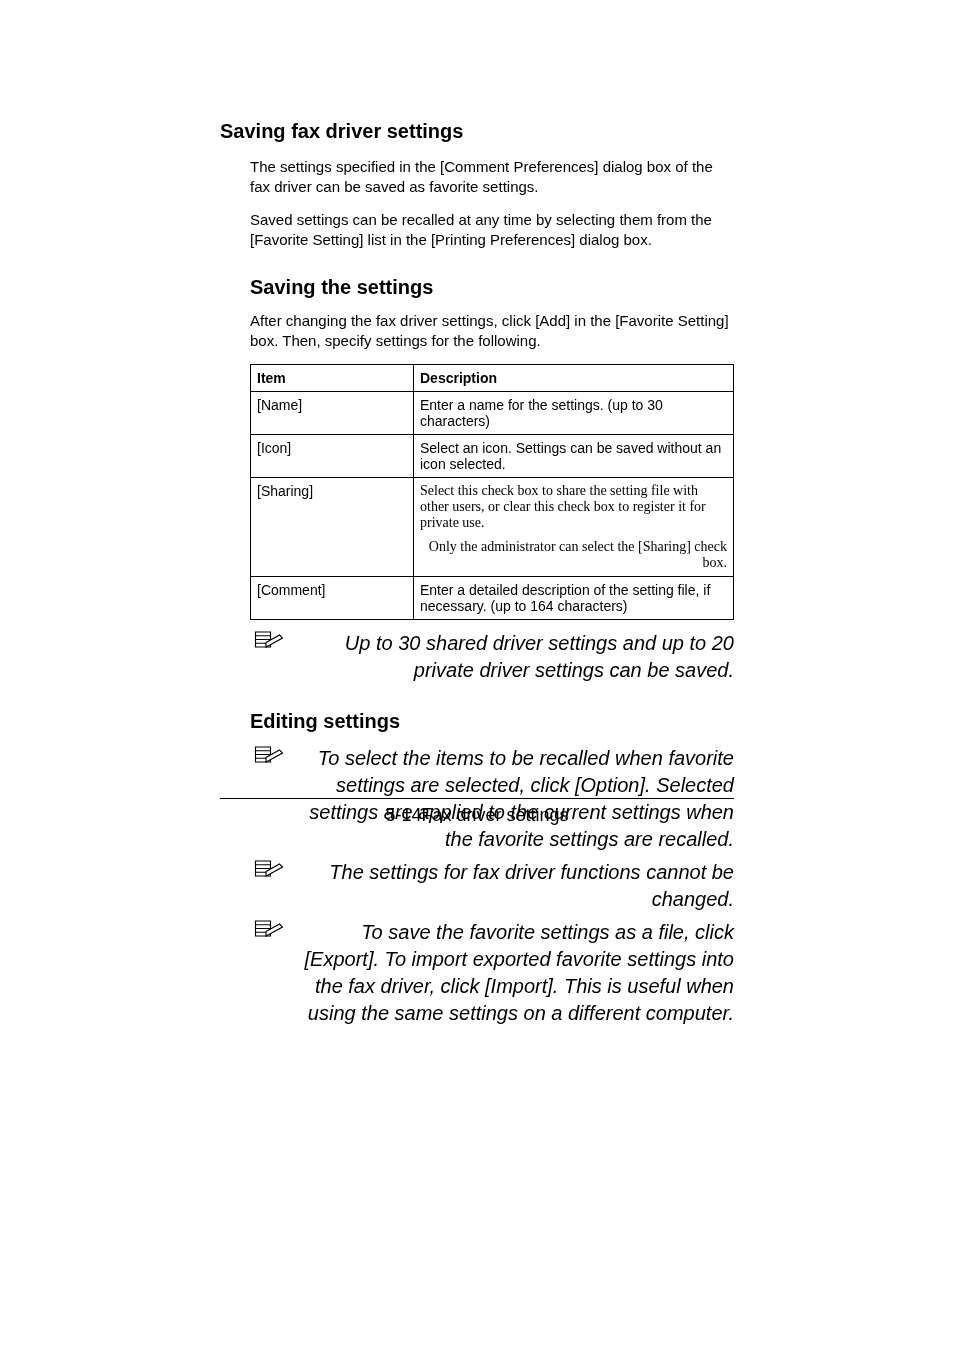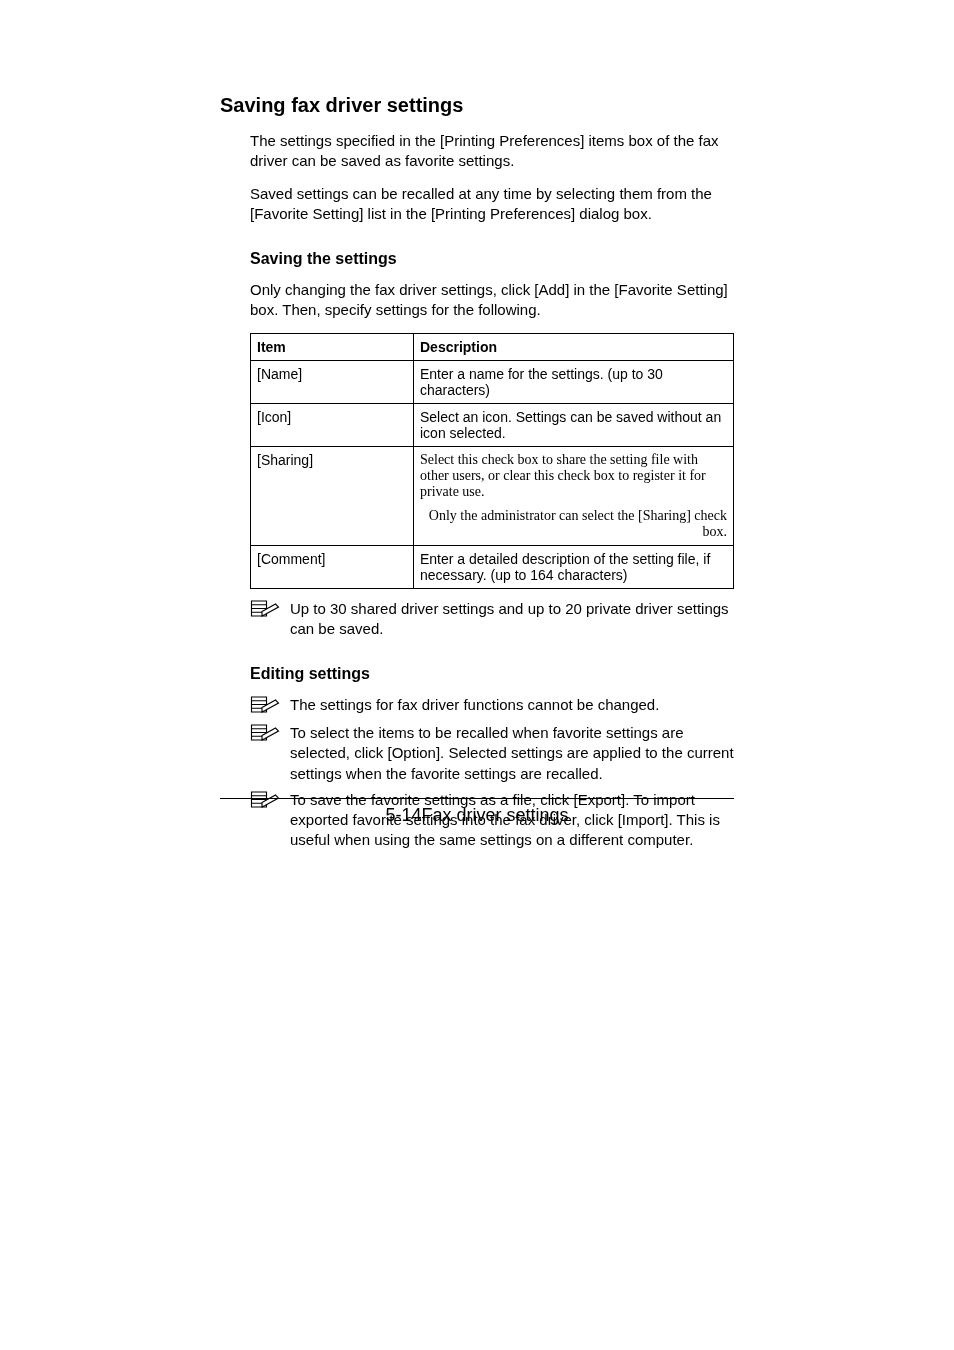--- a/index.html
+++ b/index.html
@@ -6,35 +6,35 @@
     margin: 0;
     padding: 0;
     background: #fff;
     color: #000;
     font-family: Arial, Helvetica, sans-serif;
   }
   .page {
     width: 954px;
     height: 1076px;
     box-sizing: border-box;
-    padding: 94px 220px 0 220px;
+    padding: 120px 220px 0 220px;
     position: relative;
   }
   h1 {
     font-size: 20px;
     font-weight: bold;
     margin: 0 0 14px 0;
   }
   .body-text {
     font-size: 15px;
     line-height: 1.35;
     margin: 0 0 12px 30px;
   }
   h2 {
-    font-size: 16px;
+    font-size: 20px;
     font-weight: bold;
     margin: 26px 0 12px 30px;
   }
   table {
     border-collapse: collapse;
     width: calc(100% - 30px);
     margin: 0 16px 10px 30px;
     font-size: 14px;
   }
   th, td {
@@ -51,22 +51,24 @@
     font-family: Liberation Serif, serif;
   }
   .split-cell p:last-child {
     margin-bottom: 0;
     text-align: right;
   }
   .note {
     display: flex;
     align-items: flex-start;
     margin: 6px 0 6px 30px;
-    font-size: 15px;
+    font-style: italic;
+    font-size: 20px;
     line-height: 1.35;
+    text-align: right;
   }
   .note-icon {
     flex: 0 0 34px;
     width: 34px;
     height: 22px;
     margin-right: 6px;
   }
   .note-icon svg {
     width: 30px;
     height: 22px;
@@ -88,25 +90,25 @@
     font-size: 18px;
   }
 </style>
 </head>
 <body>
 
 <div class="page">
 
   <h1>Saving fax driver settings</h1>
 
-  <p class="body-text">The settings specified in the [Printing Preferences] items box of the fax driver can be saved as favorite settings.</p>
+  <p class="body-text">The settings specified in the [Comment Preferences] dialog box of the fax driver can be saved as favorite settings.</p>
   <p class="body-text">Saved settings can be recalled at any time by selecting them from the [Favorite Setting] list in the [Printing Preferences] dialog box.</p>
 
   <h2>Saving the settings</h2>
-  <p class="body-text">Only changing the fax driver settings, click [Add] in the [Favorite Setting] box. Then, specify settings for the following.</p>
+  <p class="body-text">After changing the fax driver settings, click [Add] in the [Favorite Setting] box. Then, specify settings for the following.</p>
 
   <table>
     <tbody>
         <tr>
       <th style="width:150px">Item</th>
       <th>Description</th>
     </tr>
     <tr>
       <td>[Name]</td>
       <td>Enter a name for the settings. (up to 30 characters)</td>
@@ -141,31 +143,31 @@
 
   <h2>Editing settings</h2>
 
   <div class="note">
     <span class="note-icon">
       <svg viewBox="0 0 40 28">
         <path d="M2 2 H22 V22 H2 Z M2 7 H22 M2 12 H22 M2 17 H22" fill="none" stroke="#000" stroke-width="1.5"></path>
         <path d="M16 16 L34 6 L38 10 L20 20 L16 22 Z" fill="#fff" stroke="#000" stroke-width="1.5"></path>
       </svg>
     </span>
-    <span>The settings for fax driver functions cannot be changed.</span>
+    <span>To select the items to be recalled when favorite settings are selected, click [Option]. Selected settings are applied to the current settings when the favorite settings are recalled.</span>
   </div>
 
   <div class="note">
     <span class="note-icon">
       <svg viewBox="0 0 40 28">
         <path d="M2 2 H22 V22 H2 Z M2 7 H22 M2 12 H22 M2 17 H22" fill="none" stroke="#000" stroke-width="1.5"></path>
         <path d="M16 16 L34 6 L38 10 L20 20 L16 22 Z" fill="#fff" stroke="#000" stroke-width="1.5"></path>
       </svg>
     </span>
-    <span>To select the items to be recalled when favorite settings are selected, click [Option]. Selected settings are applied to the current settings when the favorite settings are recalled.</span>
+    <span>The settings for fax driver functions cannot be changed.</span>
   </div>
 
   <div class="note">
     <span class="note-icon">
       <svg viewBox="0 0 40 28">
         <path d="M2 2 H22 V22 H2 Z M2 7 H22 M2 12 H22 M2 17 H22" fill="none" stroke="#000" stroke-width="1.5"></path>
         <path d="M16 16 L34 6 L38 10 L20 20 L16 22 Z" fill="#fff" stroke="#000" stroke-width="1.5"></path>
       </svg>
     </span>
     <span>To save the favorite settings as a file, click [Export]. To import exported favorite settings into the fax driver, click [Import]. This is useful when using the same settings on a different computer.</span>

